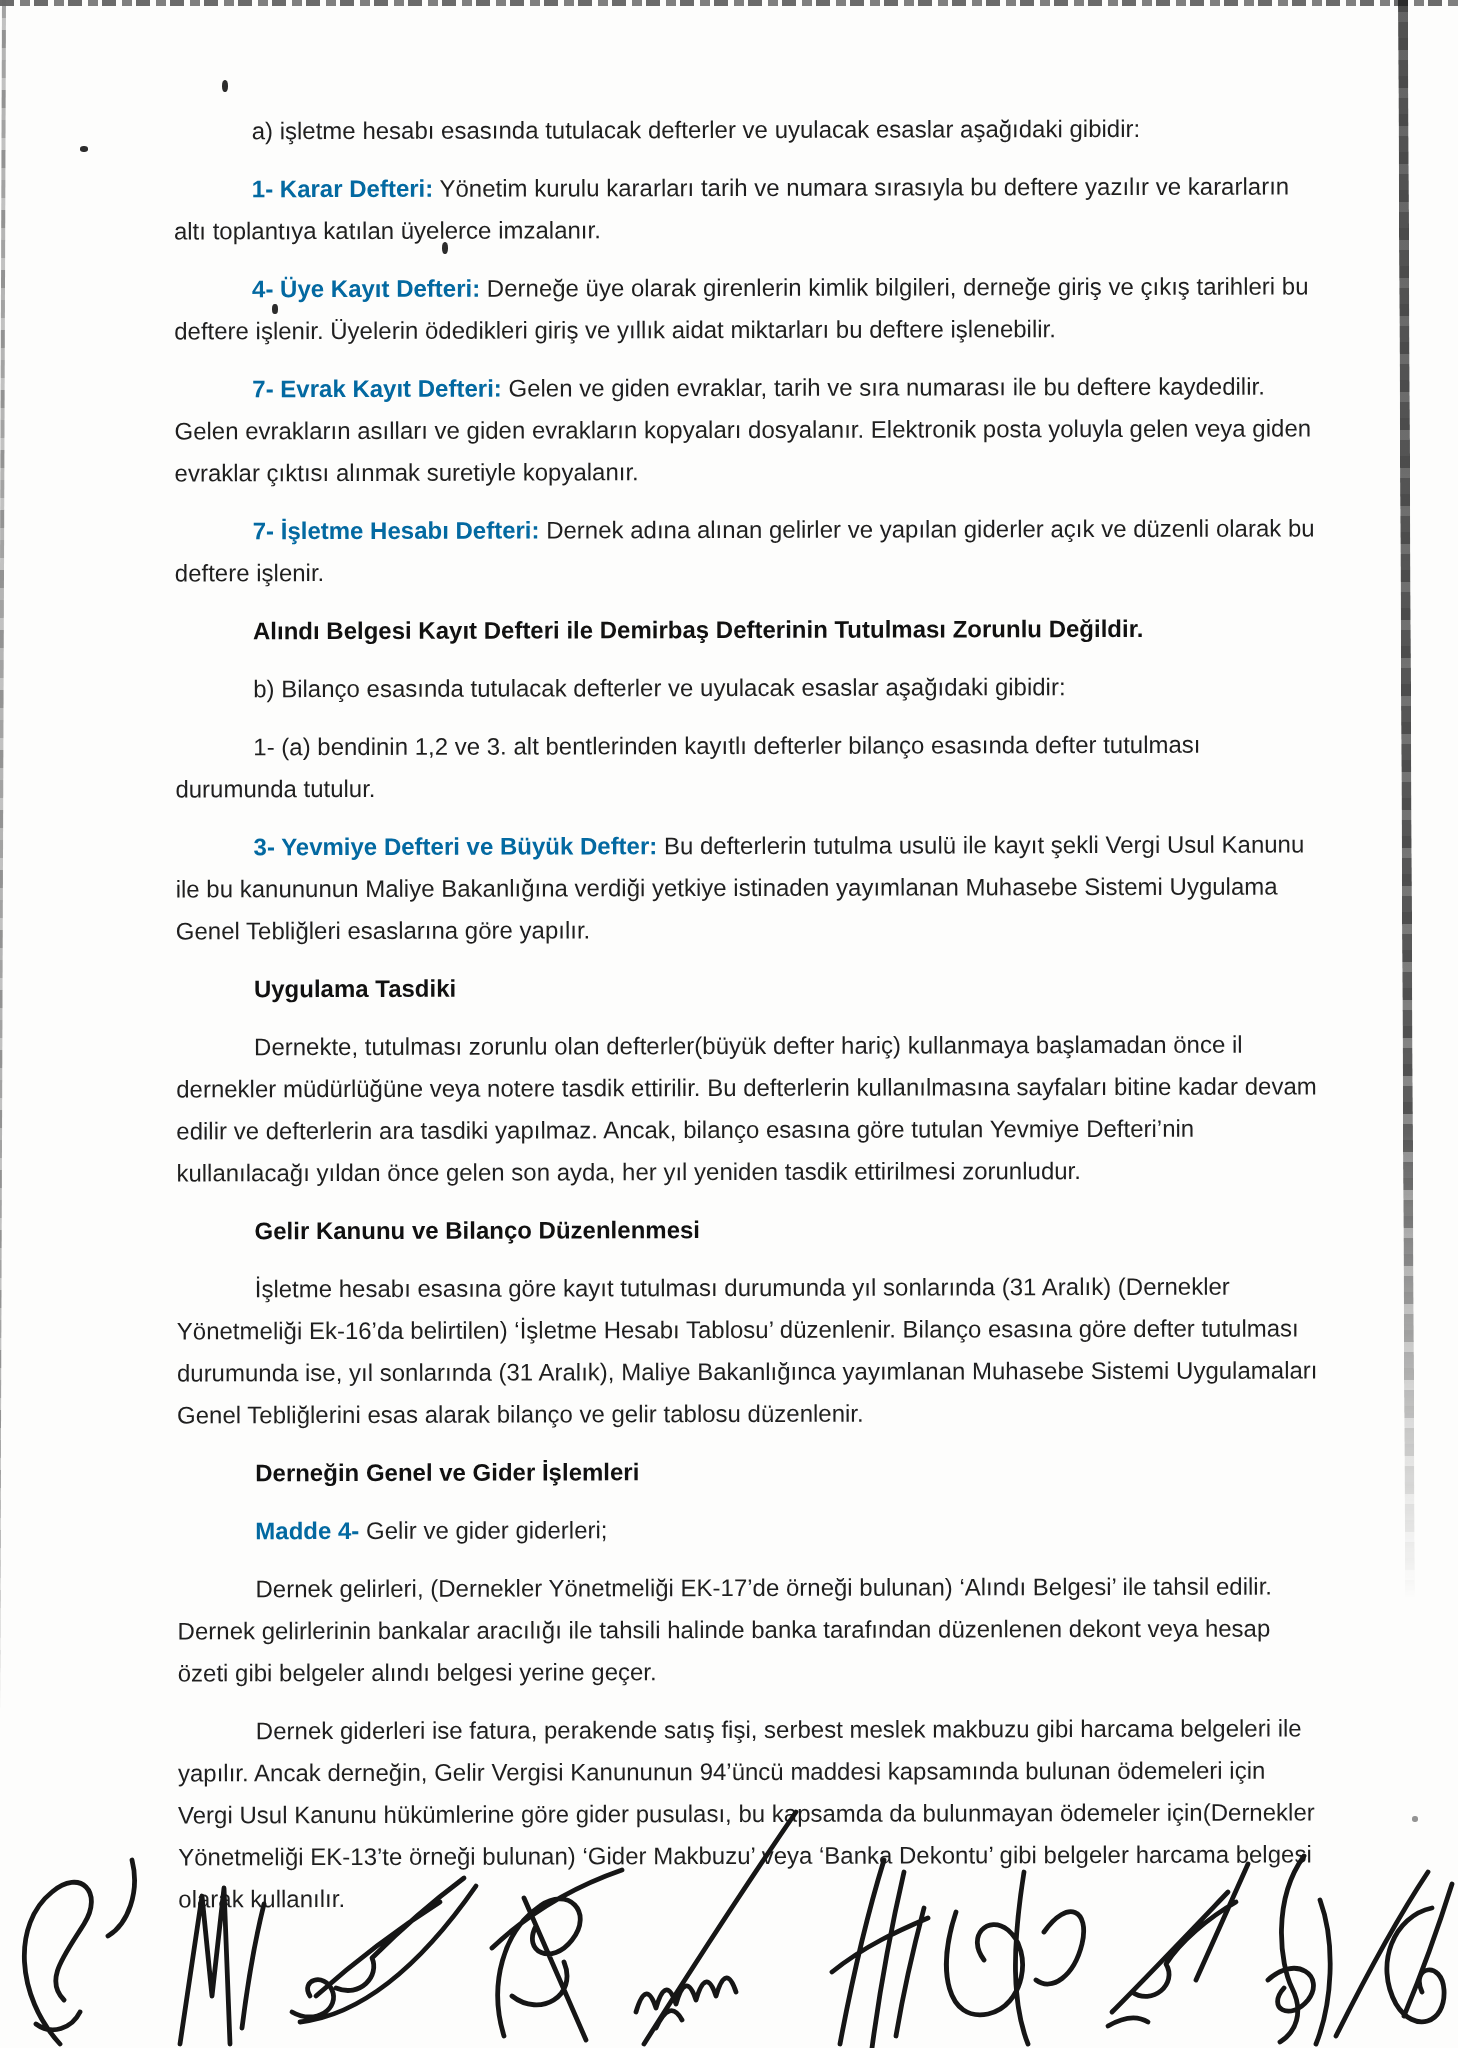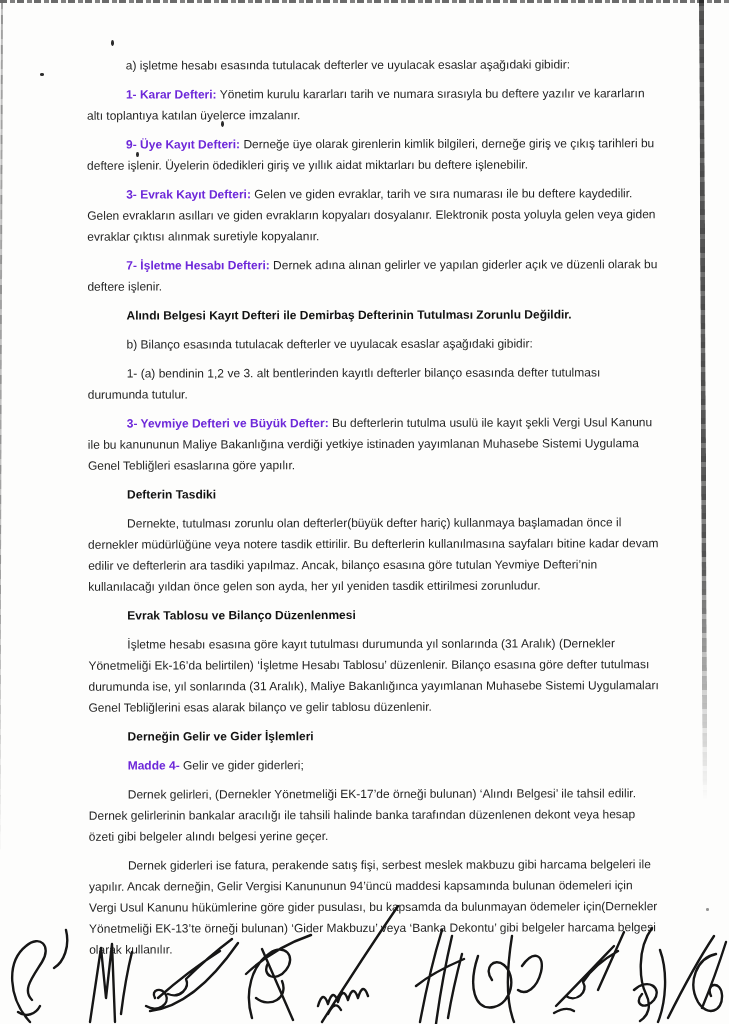--- a/index.html
+++ b/index.html
@@ -12,21 +12,21 @@
     position:absolute;inset:0;
     transform:rotate(-0.15deg);
   }
   .doc-body{
     position:absolute;top:55px;left:88px;width:574px;
     color:#1f1f1f;font-size:12px;line-height:21px;
     text-align:left;
   }
   .para{margin:0 0 8px 0;text-indent:39px;}
   .para.heading{font-weight:bold;color:#111;}
-  .lead{font-weight:bold;color:#6d28d9;}
+  .lead{font-weight:bold;color:#0369a1;}
   
   .edge-top{
     position:absolute;top:0;left:0;width:729px;height:3px;
     background:repeating-linear-gradient(90deg,#3a3a3a 0 7px,rgba(0,0,0,0) 7px 10px,#555 10px 15px,rgba(0,0,0,0) 15px 17px);
     opacity:.75;
   }
   .edge-left{
     position:absolute;top:0;left:1px;width:2px;height:1024px;
     background:repeating-linear-gradient(180deg,#666 0 9px,#9a9a9a 9px 15px,#4c4c4c 15px 24px,#858585 24px 30px);
     opacity:.6;transform:rotate(0.2deg);transform-origin:top left;
@@ -44,32 +44,32 @@
   .sig-strip{position:absolute;left:0;top:894px;width:729px;height:130px;}
   .sig-strip svg{display:block;}
 </style>
 </head>
 <body>
 
 <div class="sheet">
   <div class="doc-body">
       <p class="para body"><span>a) işletme hesabı esasında tutulacak defterler ve uyulacak esaslar aşağıdaki gibidir:</span></p>
       <p class="para body"><span class="lead">1- Karar Defteri:</span><span> Yönetim kurulu kararları tarih ve numara sırasıyla bu deftere yazılır ve kararların altı toplantıya katılan üyelerce imzalanır.</span></p>
-      <p class="para body"><span class="lead">9- Üye Kayıt Defteri:</span><span> Derneğe üye olarak girenlerin kimlik bilgileri, derneğe giriş ve çıkış tarihleri bu deftere işlenir. Üyelerin ödedikleri giriş ve yıllık aidat miktarları bu deftere işlenebilir.</span></p>
-      <p class="para body"><span class="lead">3- Evrak Kayıt Defteri:</span><span> Gelen ve giden evraklar, tarih ve sıra numarası ile bu deftere kaydedilir. Gelen evrakların asılları ve giden evrakların kopyaları dosyalanır. Elektronik posta yoluyla gelen veya giden evraklar çıktısı alınmak suretiyle kopyalanır.</span></p>
+      <p class="para body"><span class="lead">4- Üye Kayıt Defteri:</span><span> Derneğe üye olarak girenlerin kimlik bilgileri, derneğe giriş ve çıkış tarihleri bu deftere işlenir. Üyelerin ödedikleri giriş ve yıllık aidat miktarları bu deftere işlenebilir.</span></p>
+      <p class="para body"><span class="lead">7- Evrak Kayıt Defteri:</span><span> Gelen ve giden evraklar, tarih ve sıra numarası ile bu deftere kaydedilir. Gelen evrakların asılları ve giden evrakların kopyaları dosyalanır. Elektronik posta yoluyla gelen veya giden evraklar çıktısı alınmak suretiyle kopyalanır.</span></p>
       <p class="para body"><span class="lead">7- İşletme Hesabı Defteri:</span><span> Dernek adına alınan gelirler ve yapılan giderler açık ve düzenli olarak bu deftere işlenir.</span></p>
       <p class="para heading"><span>Alındı Belgesi Kayıt Defteri ile Demirbaş Defterinin Tutulması Zorunlu Değildir.</span></p>
       <p class="para body"><span>b) Bilanço esasında tutulacak defterler ve uyulacak esaslar aşağıdaki gibidir:</span></p>
       <p class="para body"><span>1- (a) bendinin 1,2 ve 3. alt bentlerinden kayıtlı defterler bilanço esasında defter tutulması durumunda tutulur.</span></p>
       <p class="para body"><span class="lead">3- Yevmiye Defteri ve Büyük Defter:</span><span> Bu defterlerin tutulma usulü ile kayıt şekli Vergi Usul Kanunu ile bu kanununun Maliye Bakanlığına verdiği yetkiye istinaden yayımlanan Muhasebe Sistemi Uygulama Genel Tebliğleri esaslarına göre yapılır.</span></p>
-      <p class="para heading"><span>Defterin Tasdiki</span></p>
+      <p class="para heading"><span>Uygulama Tasdiki</span></p>
       <p class="para body"><span>Dernekte, tutulması zorunlu olan defterler(büyük defter hariç) kullanmaya başlamadan önce il dernekler müdürlüğüne veya notere tasdik ettirilir. Bu defterlerin kullanılmasına sayfaları bitine kadar devam edilir ve defterlerin ara tasdiki yapılmaz. Ancak, bilanço esasına göre tutulan Yevmiye Defteri’nin kullanılacağı yıldan önce gelen son ayda, her yıl yeniden tasdik ettirilmesi zorunludur.</span></p>
-      <p class="para heading"><span>Evrak Tablosu ve Bilanço Düzenlenmesi</span></p>
+      <p class="para heading"><span>Gelir Kanunu ve Bilanço Düzenlenmesi</span></p>
       <p class="para body"><span>İşletme hesabı esasına göre kayıt tutulması durumunda yıl sonlarında (31 Aralık) (Dernekler Yönetmeliği Ek-16’da belirtilen) ‘İşletme Hesabı Tablosu’ düzenlenir. Bilanço esasına göre defter tutulması durumunda ise, yıl sonlarında (31 Aralık), Maliye Bakanlığınca yayımlanan Muhasebe Sistemi Uygulamaları Genel Tebliğlerini esas alarak bilanço ve gelir tablosu düzenlenir.</span></p>
-      <p class="para heading"><span>Derneğin Gelir ve Gider İşlemleri</span></p>
+      <p class="para heading"><span>Derneğin Genel ve Gider İşlemleri</span></p>
       <p class="para body"><span class="lead">Madde 4-</span><span> Gelir ve gider giderleri;</span></p>
       <p class="para body"><span>Dernek gelirleri, (Dernekler Yönetmeliği EK-17’de örneği bulunan) ‘Alındı Belgesi’ ile tahsil edilir. Dernek gelirlerinin bankalar aracılığı ile tahsili halinde banka tarafından düzenlenen dekont veya hesap özeti gibi belgeler alındı belgesi yerine geçer.</span></p>
       <p class="para body"><span>Dernek giderleri ise fatura, perakende satış fişi, serbest meslek makbuzu gibi harcama belgeleri ile yapılır. Ancak derneğin, Gelir Vergisi Kanununun 94’üncü maddesi kapsamında bulunan ödemeleri için Vergi Usul Kanunu hükümlerine göre gider pusulası, bu kapsamda da bulunmayan ödemeler için(Dernekler Yönetmeliği EK-13’te örneği bulunan) ‘Gider Makbuzu’ veya ‘Banka Dekontu’ gibi belgeler harcama belgesi olarak kullanılır.</span></p>
     </div>
 </div>
 
 <div class="edge-top"></div>
 <div class="edge-left"></div>
 <div class="edge-right"></div>
 <div class="speck" style="left:111px;top:40px;width:3px;height:6px;"></div>

